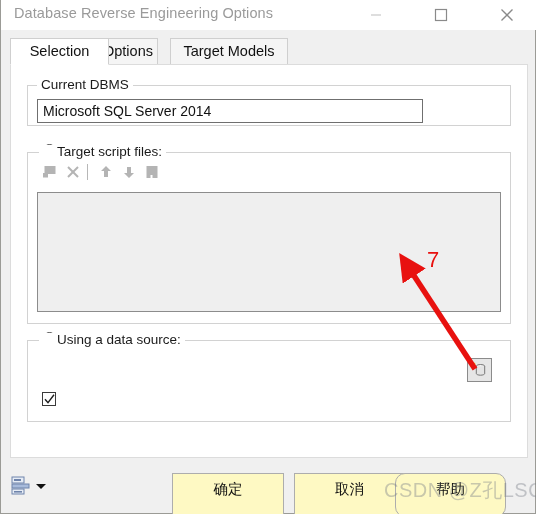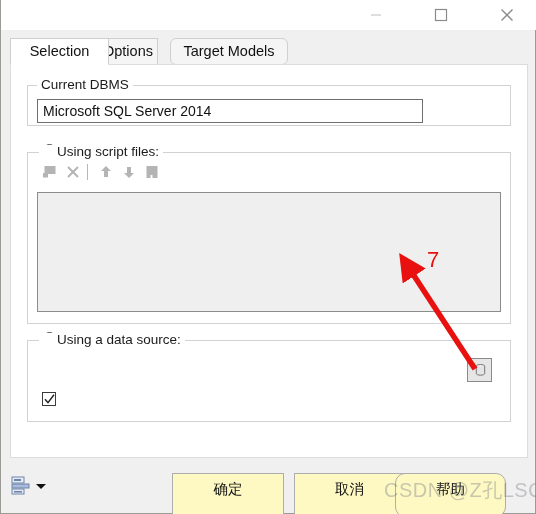--- a/index.html
+++ b/index.html
@@ -76,21 +76,21 @@
     white-space: nowrap;
     cursor: default;
   }
   .tab.active {
     background: #ffffff;
     border-bottom: 1px solid #ffffff;
     z-index: 4;
   }
   #tab-0 { left: 0px;   width: 99px; }
   #tab-1 { left: 88px;  width: 60px; }
-  #tab-2 { left: 160px; width: 118px; border-radius: 6px; }
+  #tab-2 { left: 160px; width: 118px; }
 
   
   #tabpage {
     position: absolute;
     left: 9px;
     top: 64px;
     width: 518px;
     height: 394px;
     box-sizing: border-box;
     background: #ffffff;
@@ -297,20 +297,21 @@
     line-height: 22px;
     pointer-events: none;
   }
 </style>
 </head>
 <body>
 
 <div id="dialog">
 
   <div id="titlebar">
+    <div id="title-text">Database Reverse Engineering Options</div>
 
     <div class="winbtn" id="btn-min">
       <svg width="12" height="12" viewBox="0 0 12 12">
         <line x1="1" y1="6" x2="11" y2="6" stroke="#c8c8c8" stroke-width="1.2"></line>
       </svg>
     </div>
     <div class="winbtn" id="btn-max">
       <svg width="14" height="14" viewBox="0 0 14 14">
         <rect x="1.5" y="1.5" width="11" height="11" fill="none" stroke="#8a8a8a" stroke-width="1.2"></rect>
       </svg>
@@ -330,21 +331,21 @@
   </div>
 
   <div id="tabpage"></div>
 
   <div class="group" id="grp-dbms"></div>
   <div class="group-label" id="lbl-dbms">Current DBMS</div>
   <div class="textfield" id="fld-dbms">Microsoft SQL Server 2014</div>
 
   <div class="group" id="grp-script"></div>
   <div class="radio" id="radio-script"></div>
-  <div class="group-label" id="lbl-script">Using script files:</div>
+  <div class="group-label" id="lbl-script">Target script files:</div>
 
   <div id="script-toolbar">
     <div class="tbbtn" id="tb-add">
       <svg width="15" height="14" viewBox="0 0 15 14">
         <rect x="2" y="1" width="11" height="8" fill="#b4b4b4"></rect>
         <rect x="0.5" y="8" width="5" height="4.5" fill="#b4b4b4"></rect>
       </svg>
     </div>
     <div class="tbbtn" id="tb-delete">
       <svg width="14" height="14" viewBox="0 0 14 14">

